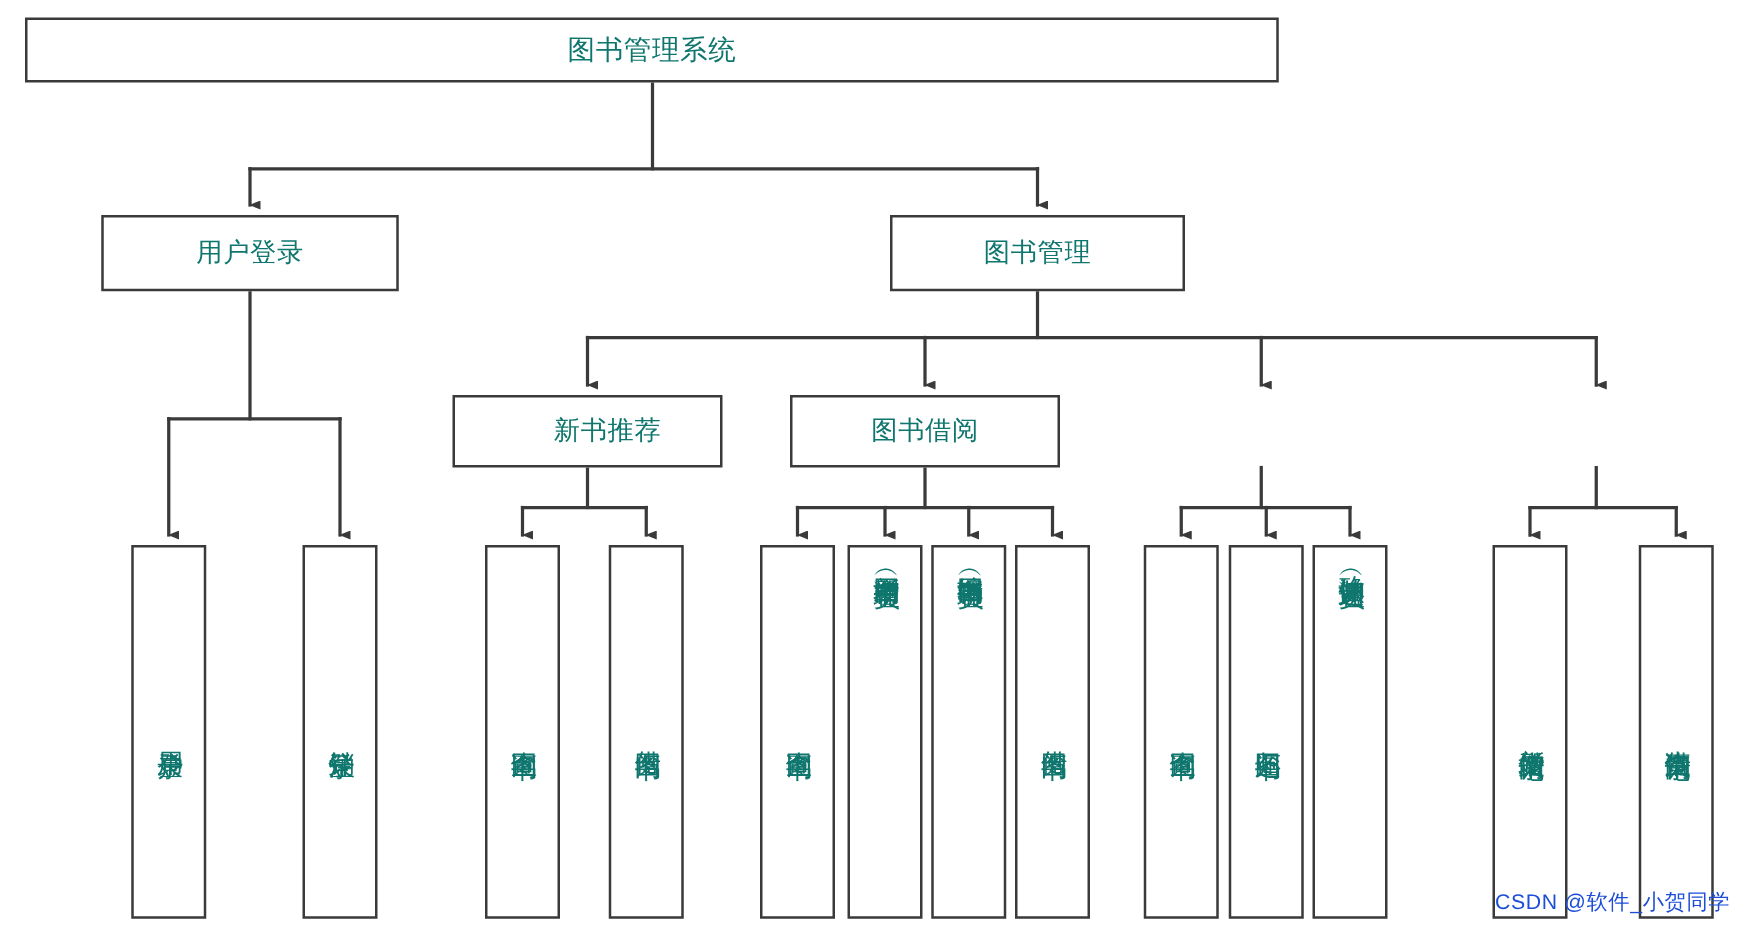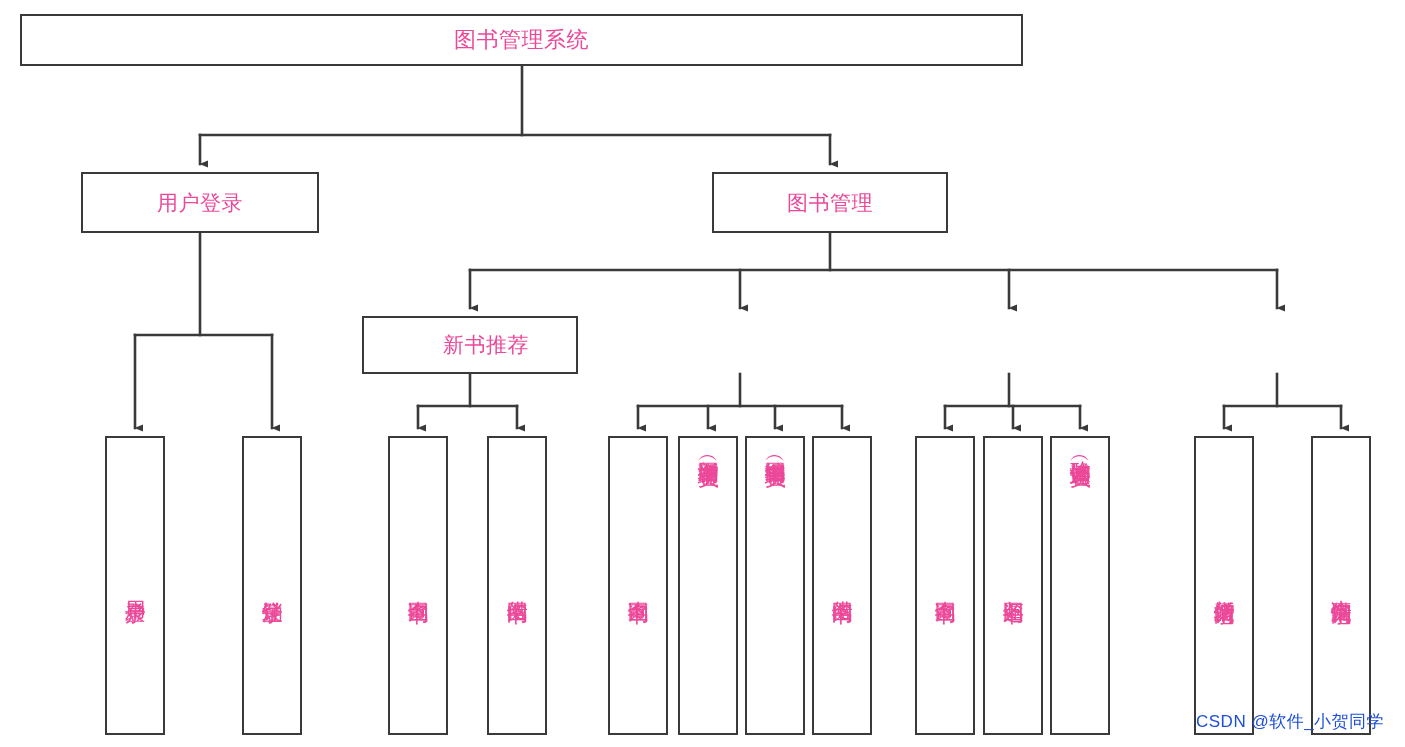--- a/index.html
+++ b/index.html
@@ -27,21 +27,21 @@
     height: 747px;
   }
   .node {
     position: absolute;
     box-sizing: border-box;
     background: #ffffff;
     border: 2px solid #3a3a3a;
     display: flex;
     align-items: center;
     justify-content: center;
-    color: #ec4899;
+    color: #0f766e;
   }
   .node .label {
     display: block;
     text-align: center;
     line-height: 1.12;
     white-space: pre-line;
   }
   .node.horizontal .label {
     font-size: 21px;
     letter-spacing: 0.5px;
@@ -137,20 +137,23 @@
   <div class="node horizontal" style="left:81px; top:172px; width:238px; height:61px;">
     <span class="label">用户登录</span>
   </div>
   <div class="node horizontal" style="left:712px; top:172px; width:236px; height:61px;">
     <span class="label">图书管理</span>
   </div>
 
   <div class="node horizontal" style="left:362px; top:316px; width:216px; height:58px;padding-left:32px;">
     <span class="label">新书推荐</span>
   </div>
+  <div class="node horizontal" style="left:632px; top:316px; width:216px; height:58px;">
+    <span class="label">图书借阅</span>
+  </div>
 
   <div class="node vertical centered" style="left:105px; top:436px; width:60px; height:299px;">
     <span class="label">用户登录</span>
   </div>
   <div class="node vertical centered" style="left:242px; top:436px; width:60px; height:299px;">
     <span class="label">注销登录</span>
   </div>
 
   <div class="node vertical centered" style="left:388px; top:436px; width:60px; height:299px;">
     <span class="label">查询图书</span>

